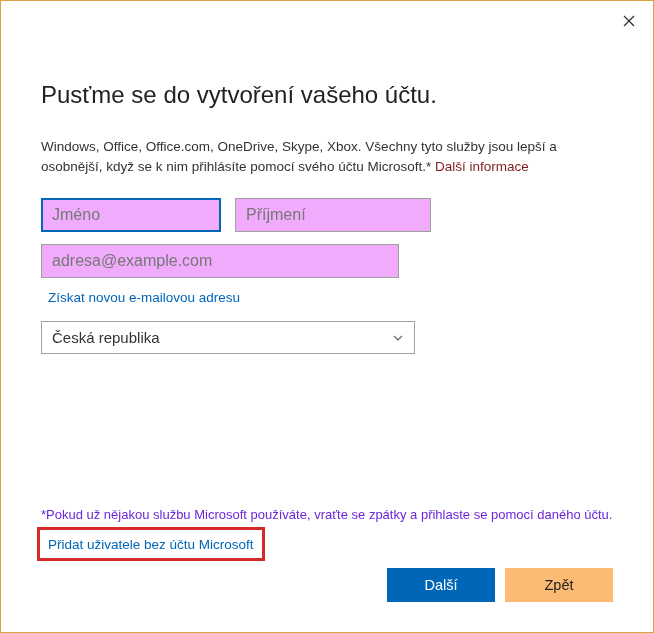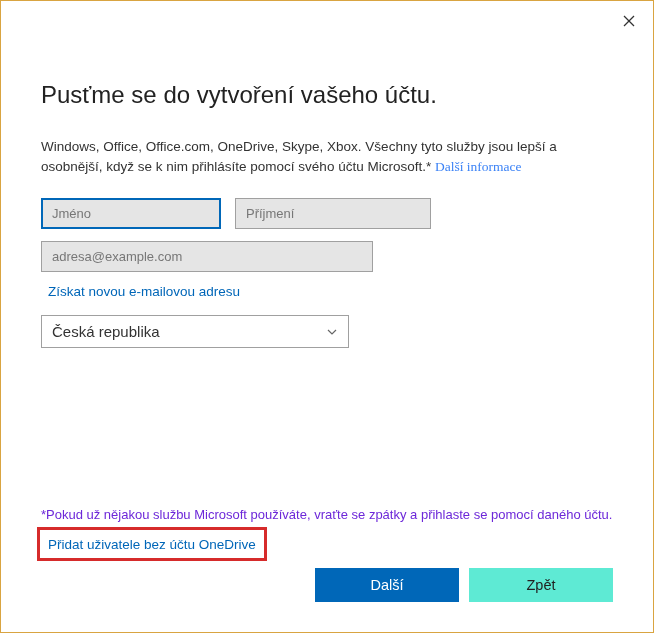--- a/index.html
+++ b/index.html
@@ -32,42 +32,42 @@
     font-weight: 400;
     color: #222;
     margin-bottom: 28px;
   }
   .intro {
     font-size: 13.5px;
     color: #333;
     line-height: 1.45;
     margin-bottom: 22px;
   }
-  .intro a { color: #3b82f6; text-decoration: none; cursor: pointer; font-family: Liberation Serif, serif; }
+  .intro a { color: #7f1d1d; text-decoration: none; cursor: pointer; }
   .row { display: flex; gap: 14px; margin-bottom: 12px; }
   .field {
     border: 1px solid #a0a0a0;
-    font-size: 13px;
+    font-size: 16px;
     padding: 7px 10px;
-    background: #e5e5e5;
+    background: #f0abfc;
     color: #666;
     outline: none;
     font-family: inherit;
   }
   .field::placeholder { color: #777; }
   .fname { width: 180px; border: 2px solid #0067b8; padding: 6px 9px; }
   .lname { width: 196px; }
-  .full { width: 332px; }
+  .full { width: 358px; }
   .link-row {
     margin: 6px 0 16px 7px;
     font-size: 13.5px;
   }
   .link-row a { color: #0066b8; text-decoration: none; cursor: pointer; }
   .select-wrap {
-    width: 308px;
+    width: 374px;
     border: 1px solid #a0a0a0;
     display: flex;
     align-items: center;
     justify-content: space-between;
     padding: 7px 10px;
     font-size: 15px;
     color: #333;
     cursor: pointer;
     margin-bottom: 12px;
   }
@@ -95,32 +95,32 @@
     cursor: pointer;
   }
   .button-row {
     position: absolute;
     right: 40px;
     bottom: 30px;
     display: flex;
     gap: 10px;
   }
   .btn {
-    width: 144px;
+    width: 108px;
     height: 34px;
     border: none;
     font-size: 14.5px;
     font-family: inherit;
     cursor: pointer;
     display: flex;
     align-items: center;
     justify-content: center;
   }
   .btn-primary { background: #0067b8; color: #fff; }
-  .btn-secondary { background: #5eead4; color: #222; }
+  .btn-secondary { background: #fdba74; color: #222; }
 </style>
 </head>
 <body>
 
 <div class="close-btn">
   <svg viewBox="0 0 12 12">
       <line x1="1" y1="1" x2="11" y2="11" stroke="currentColor" stroke-width="1.2"></line>
       <line x1="11" y1="1" x2="1" y2="11" stroke="currentColor" stroke-width="1.2"></line>
     </svg>
 </div>
@@ -150,19 +150,19 @@
     <span>Česká republika</span>
     <svg viewBox="0 0 12 12">
         <polyline points="2,4 6,8 10,4" fill="none" stroke="currentColor" stroke-width="1.2"></polyline>
       </svg>
   </div>
 </div>
 
 <div class="footer-note">*Pokud už nějakou službu Microsoft používáte, vraťte se zpátky a přihlaste se pomocí daného účtu.</div>
 
 <div class="highlight-box">
-  <a>Přidat uživatele bez účtu OneDrive</a>
+  <a>Přidat uživatele bez účtu Microsoft</a>
 </div>
 
 <div class="button-row">
   <button class="btn btn-primary">Další</button>
   <button class="btn btn-secondary">Zpět</button>
 </div>
 
 </body></html>

